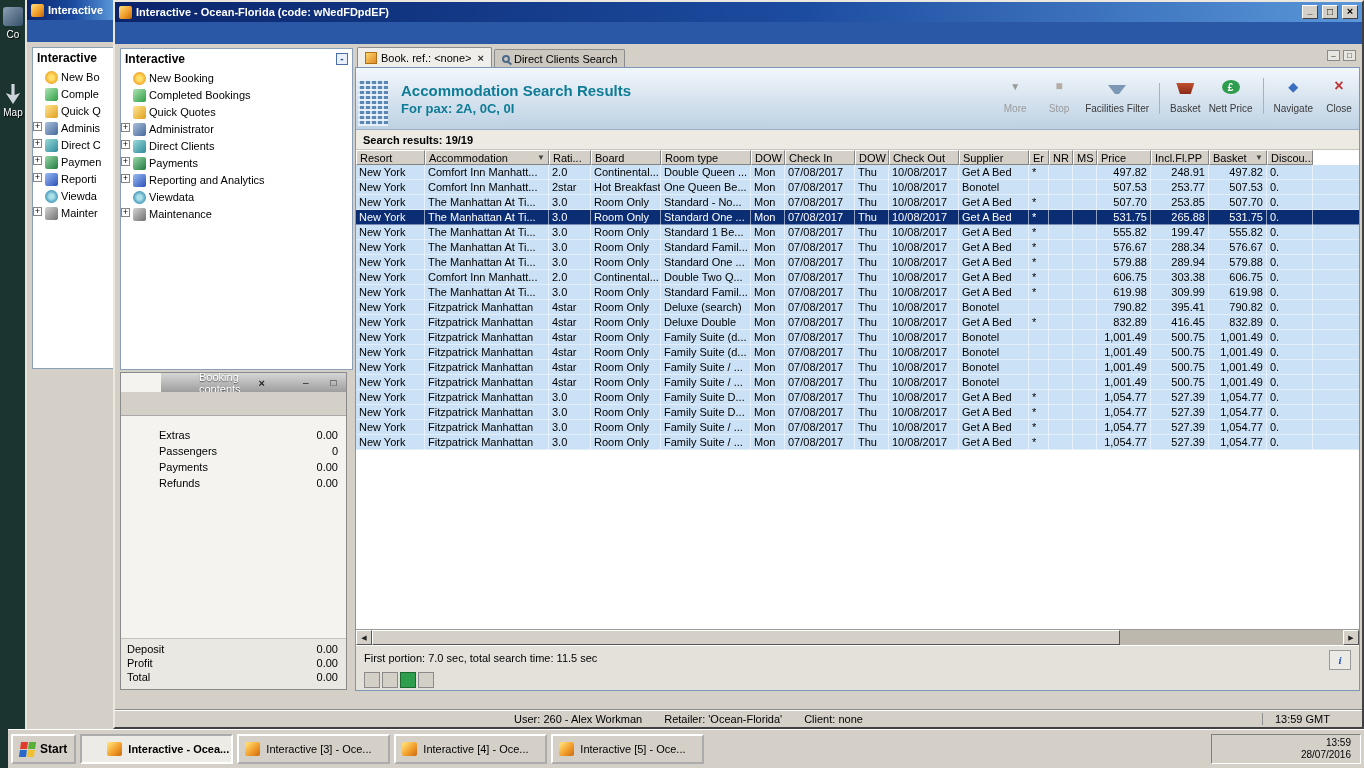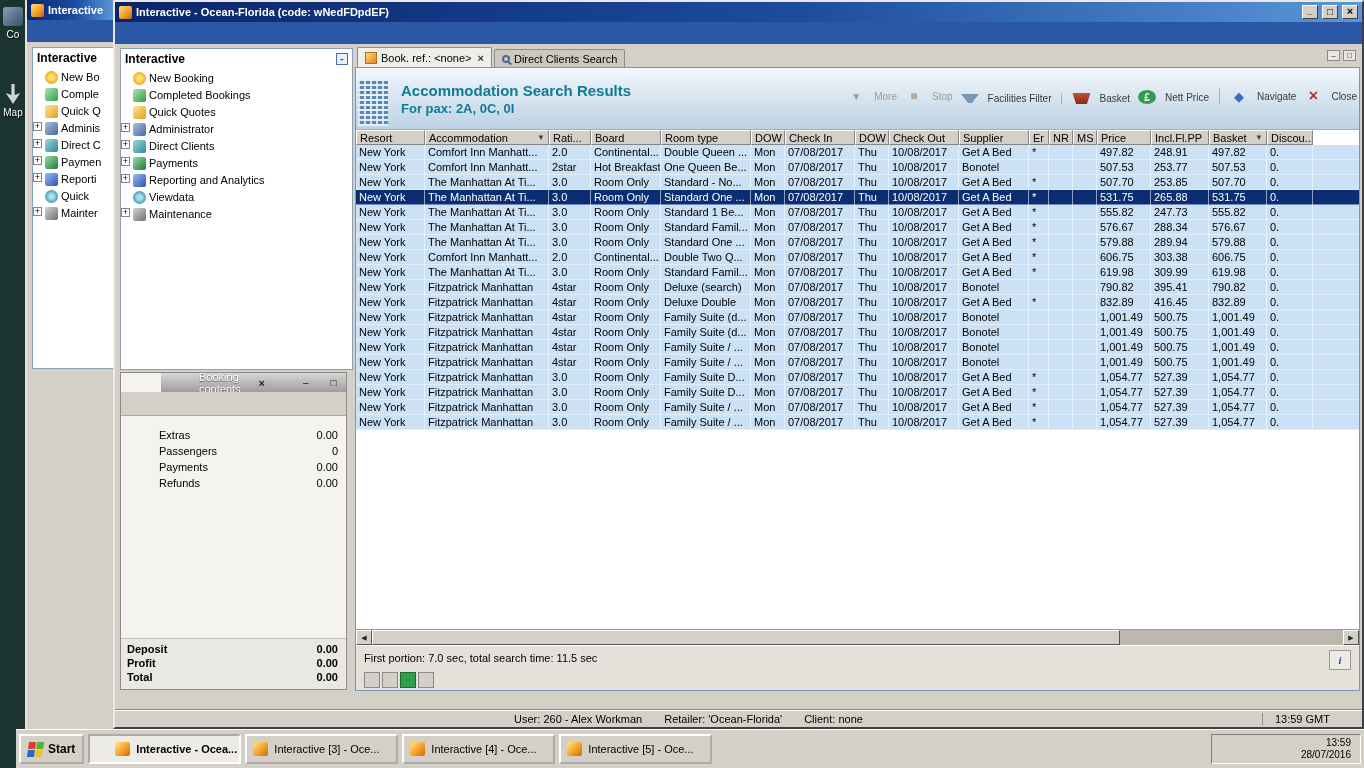--- a/index.html
+++ b/index.html
@@ -60,21 +60,21 @@
   .g-close { color:#222; text-shadow:none; font-weight:bold; }
   .g-close::before { content:"\00D7"; }
   .g-min, .g-max { color:#222; text-shadow:none; font-size:10px; padding:0 2px; }
   .g-min::before { content:"\2013"; }
   .g-max::before { content:"\25A1"; }
   .bk-toolbar { flex:none; height:24px; background:#d4d0c8; border-bottom:1px solid #a8a8a8; display:flex; align-items:center; gap:11px; padding-left:54px; }
   .bk-tool { width:15px; height:16px; display:flex; align-items:center; justify-content:center; }
   .bk-rows { flex:none; padding-top:11px; }
   .bk-row { display:flex; justify-content:space-between; padding:2px 8px 2px 38px; }
   .bk-totals { margin-top:auto; background:#eae8e2; border-top:1px solid #c4c2ba; padding:3px 8px 5px 6px; }
-  .bk-trow { display:flex; justify-content:space-between; padding:1px 0; font-weight:bold;text-align:right; }
+  .bk-trow { display:flex; justify-content:space-between; padding:1px 0; font-weight:normal;text-align:right; }
 
   
   .main { position:absolute; left:240px; top:2px; width:1005px; height:645px; }
   .tabstrip { height:22px; display:flex; align-items:flex-end; gap:2px; padding-left:2px; position:relative; }
   .tab { height:19px; display:flex; align-items:center; gap:4px; padding:0 7px; background:#ccc8c0; border:1px solid #8c8c8c; border-bottom:none; border-radius:2px 2px 0 0; white-space:nowrap; }
   .tab.active { background:#f0eeea; height:21px;align-items:center; }
   .tab-close { font-weight:bold; color:#333; margin-left:2px; }
   .tab-close:empty { display:none; }
   [data-icon="book"] { width:12px; height:12px; background:linear-gradient(135deg,#ffd66a,#e08828); border:1px solid #b07018; }
   [data-icon="search"] { width:8px; height:8px; border:2px solid #4a6a8a; border-radius:50%; position:relative; }
@@ -84,42 +84,42 @@
   .mini.m1::before { content:"\2013"; } .mini.m2::before { content:"\25A1"; }
 
   .frame { position:absolute; left:0; right:0; top:21px; bottom:0; background:#fff; border:1px solid #7a96b8; display:flex; flex-direction:column; overflow:hidden; }
   .hdr { flex:none; height:62px; background:linear-gradient(#f2f7fc,#bdd1e3); border-bottom:1px solid #9ab0c8; display:flex; align-items:center; gap:13px; padding:0 2px; }
   .bldg { flex:none; width:30px; height:46px; margin-top:8px; background-color:#5b87b5;
           background-image:repeating-linear-gradient(0deg,rgba(235,244,252,.95) 0 2px,transparent 2px 5px),
                            repeating-linear-gradient(90deg,rgba(235,244,252,.8) 0 2px,transparent 2px 6px); }
   .hdr-title { font-size:15px; font-weight:bold; color:#0e7c96; }
   .hdr-sub { font-size:13px; font-weight:bold; color:#0e7c96; margin-top:2px; }
   .hdr-toolbar { margin-left:auto; display:flex; align-items:flex-end; gap:8px; padding-bottom:5px; }
-  .hbtn { display:flex; flex-direction:row; align-items:center; gap:9px; min-width:36px; font-size:10px; color:#3a3a3a; cursor:default; }
+  .hbtn { display:flex; flex-direction:column; align-items:center; gap:9px; min-width:36px; font-size:10px; color:#3a3a3a; cursor:default; }
   .hbtn.disabled { color:#9a9a9a; }
   .hbtn.sep { border-left:1px solid #a0b4c8; padding-left:10px; margin-left:2px; }
   .hicon { height:16px; min-width:18px; display:flex; align-items:center; justify-content:center; }
   [data-icon="more"]::before { content:"\25BC"; color:#9a9a9a; font-size:10px; }
   [data-icon="stop"]::before { content:"\25A0"; color:#b4aca4; font-size:12px; }
   [data-icon="filter"] { width:0; height:0; border-left:7px solid transparent; border-right:7px solid transparent; border-top:9px solid #7a98b4; }
   [data-icon="basket"] { width:16px; height:11px; background:linear-gradient(#c05030,#8a2a18); clip-path:polygon(0 0,100% 0,80% 100%,20% 100%); }
   [data-icon="nett"] { width:14px; height:14px; border-radius:50%; background:#2e9e4e; color:#fff; font-size:10px; font-weight:bold; display:flex; align-items:center; justify-content:center; }
   [data-icon="nett"]::before { content:"\00A3"; }
   [data-icon="navigate"]::before { content:"\25C6"; color:#3a6ec0; font-size:13px; }
   [data-icon="closex"]::before { content:"\00D7"; color:#c03030; font-size:16px; font-weight:bold; }
 
   .results-row { flex:none; height:20px; background:#eceae2; border-bottom:1px solid #c8c6be; display:flex; align-items:center; padding-left:7px; font-weight:bold; }
 
   .trow { display:grid; grid-template-columns:69px 124px 42px 70px 90px 34px 70px 34px 70px 70px 20px 24px 24px 54px 58px 58px 46px; height:15px; }
   .th { background:#d4d0c8; border-top:1px solid #fff; border-left:1px solid #fff; border-right:1px solid #848484; border-bottom:1px solid #848484; padding:0 3px; font-size:11px; white-space:nowrap; overflow:hidden; display:flex; align-items:center; justify-content:space-between; }
   .fl { font-size:8px; color:#444; } .fl:empty { display:none; }
   .drow { background:#cbe1f5; box-shadow:inset 0 -1px 0 rgba(255,255,255,.45); }
   .drow.sel { background:#0b2d74; color:#fff; }
   .td { padding:0 3px; line-height:15px; white-space:nowrap; overflow:hidden; border-right:1px solid rgba(255,255,255,.55); font-size:11px; }
-  .drow .td:nth-child(n+14):nth-child(-n+16) { text-align:left; }
+  .drow .td:nth-child(n+14):nth-child(-n+16) { text-align:right; }
 
   .filler { flex:1; background:#fff; }
 
   .hscroll { flex:none; height:16px; display:flex; border-top:1px solid #9a9a9a; background:#efede6; }
   .sbtn { flex:none; width:16px; background:#d4d0c8; border:1px solid; border-color:#fff #555 #555 #fff; font-size:7px; text-align:center; line-height:13px; color:#222; }
   .sbtn.left::before { content:"\25C0"; }
   .sbtn.right::before { content:"\25B6"; }
   .sthumb { flex:none; width:748px; background:#d4d0c8; border:1px solid; border-color:#fff #555 #555 #fff; }
   .strack { flex:1; background:#bcb8ae; }
 
@@ -129,21 +129,21 @@
   .ibtn::before { content:"i"; }
   .btabs { display:flex; gap:2px; margin-top:8px; padding:0 2px 2px; }
   .btab { border:1px solid #8a8a8a; background:#d4d0c8; padding:1px 7px; height:16px; line-height:13px; white-space:nowrap; }
   .btab.green { background:#2f9e4e; color:#fff; border-color:#1a6a30; }
 
   .statusbar { position:absolute; left:0; right:0; bottom:0; height:18px; background:#d4d0c8; border-top:1px solid #888; box-shadow:inset 0 1px 0 #fff; display:flex; align-items:center; }
   .sb-center { margin:0 auto; display:flex; gap:22px; white-space:nowrap; }
   .sb-right { margin-right:32px; border-left:1px solid #909090; padding-left:12px; white-space:nowrap; }
 
   
-  .taskbar { position:absolute; left:16px; right:0; bottom:0; height:39px; background:#d4d0c8; border-top:1px solid #fff; display:flex; align-items:center; gap:4px; padding:0 3px; }
+  .taskbar { position:absolute; left:8px; right:0; bottom:0; height:39px; background:#d4d0c8; border-top:1px solid #fff; display:flex; align-items:center; gap:4px; padding:0 3px; }
   .startbtn { flex:none; height:30px; display:flex; align-items:center; gap:5px; padding:0 7px; background:#d4d0c8; border:2px outset #fff; font-weight:bold; font-size:12px; }
   .winlogo { display:grid; grid-template-columns:7px 7px; grid-template-rows:7px 7px; gap:1px; transform:skewX(-8deg); }
   .q { width:7px; height:7px; } .q.r{background:#e03c2c}.q.g{background:#58b038}.q.b{background:#2868c8}.q.y{background:#f0c030}
   .tkbtn { flex:none; width:153px; height:30px; background:#d4d0c8; border:2px outset #fff; display:flex; align-items:center; gap:6px; padding:0 6px; white-space:nowrap; overflow:hidden; }
   .tkbtn.active { border-style:inset; background:#edebe5; font-weight:bold;padding-left:25px; }
   .appicon { flex:none; width:15px; height:14px; border-radius:2px; background:linear-gradient(135deg,#ffd66a 15%,#f09a28 60%,#c86a10); }
   .tray { margin-left:auto; height:30px; border:1px solid; border-color:#808080 #fff #fff #808080; display:flex; align-items:center; gap:6px; padding:0 9px; }
   .trayicon { width:13px; height:13px; border-radius:2px; }
   .clock { text-align:right; font-size:10px; line-height:12px; padding-left:4px; }
 </style>
@@ -206,21 +206,21 @@
           <span>Paymen</span>
         </div>
         <div class="titem">
           <span class="expander">+</span>
           <span class="ticon" data-icon="reporting"></span>
           <span>Reporti</span>
         </div>
         <div class="titem">
           <span class="expander"></span>
           <span class="ticon" data-icon="viewdata"></span>
-          <span>Quick</span>
+          <span>Viewda</span>
         </div>
         <div class="titem">
           <span class="expander">+</span>
           <span class="ticon" data-icon="maintenance"></span>
           <span>Mainter</span>
         </div>
     </div>
   </div>
 </div>
 
@@ -394,20 +394,23 @@
                 <span class="hicon" data-icon="navigate"></span>
                 <span>Navigate</span>
               </div>
               <div class="hbtn">
                 <span class="hicon" data-icon="closex"></span>
                 <span>Close</span>
               </div>
           </div>
         </div>
 
+        <div class="results-row">
+          <span>Search results: 19/19</span>
+        </div>
 
         <div>
           <div class="trow">
             <span class="th">
                 <span>Resort</span>
 
               </span>
               <span class="th">
                 <span>Accommodation</span>
                 <span class="fl">▼</span>
@@ -557,21 +560,21 @@
               <span class="td">Standard 1 Be...</span>
               <span class="td">Mon</span>
               <span class="td">07/08/2017</span>
               <span class="td">Thu</span>
               <span class="td">10/08/2017</span>
               <span class="td">Get A Bed</span>
               <span class="td">*</span>
               <span class="td"></span>
               <span class="td"></span>
               <span class="td">555.82</span>
-              <span class="td">247.73</span>
+              <span class="td">199.47</span>
               <span class="td">555.82</span>
               <span class="td">0.</span>
             </div>
             <div class="trow drow">
               <span class="td">New York</span>
               <span class="td">The Manhattan At Ti...</span>
               <span class="td">3.0</span>
               <span class="td">Room Only</span>
               <span class="td">Standard Famil...</span>
               <span class="td">Mon</span>

